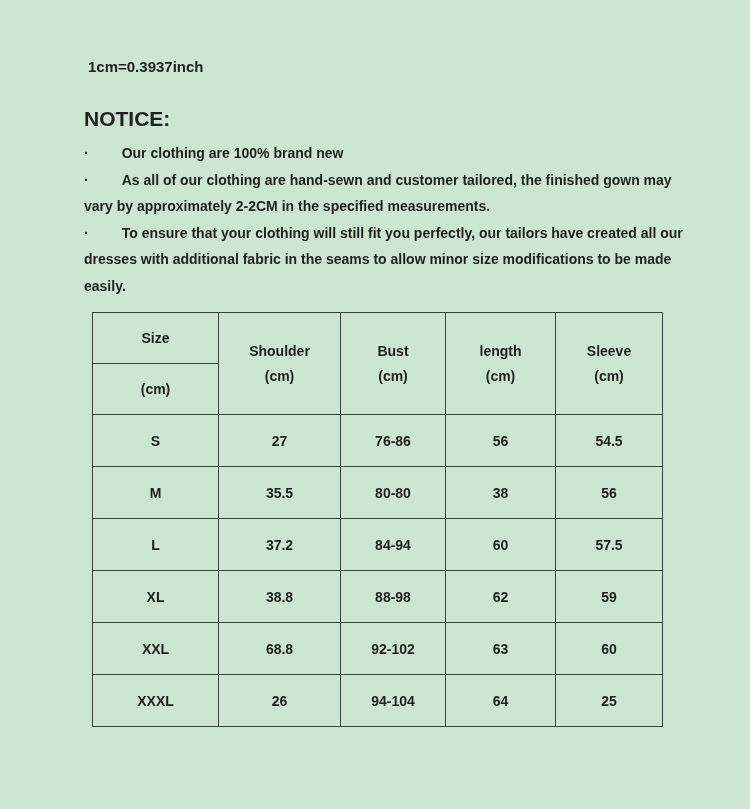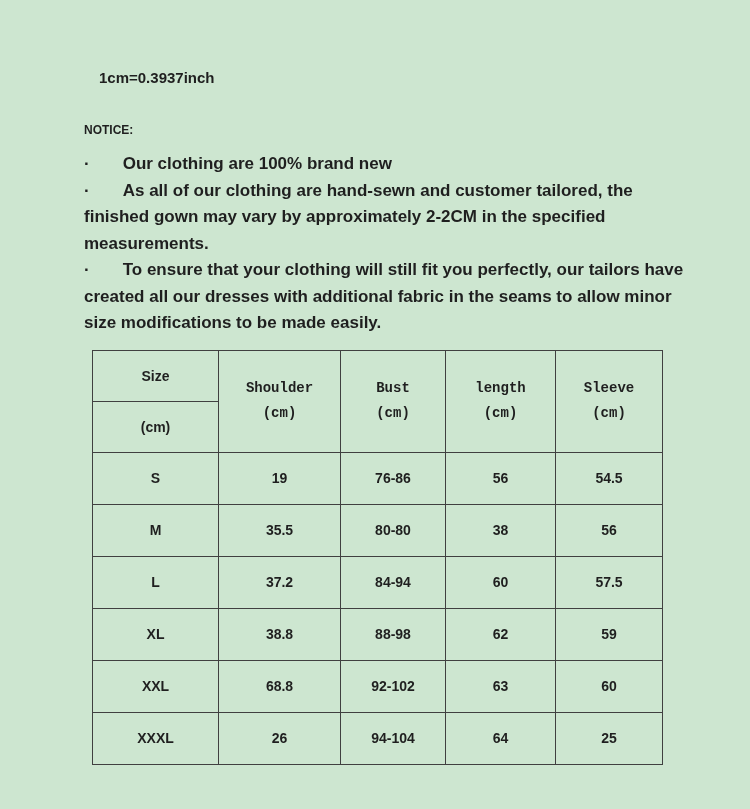--- a/index.html
+++ b/index.html
@@ -12,35 +12,35 @@
     background: #cde6d0;
     font-family: "Liberation Sans", sans-serif;
     font-weight: bold;
     color: #1f1f1f;
     overflow: hidden;
   }
   .content {
     padding: 50px 0 0 84px;
   }
   .conversion {
-    margin: 15px;
+    margin: 4px;
     font-size: 15px;
     line-height: 26px;
   }
   .notice-heading {
     margin: 26px 0 8px 0;
-    font-size: 12px;
+    font-size: 21px;
     line-height: 26px;
   }
   .bullets {
     width: 607px;
   }
   .bullet-item {
     margin: 0;
-    font-size: 17px;
+    font-size: 14px;
     line-height: 26.5px;
   }
   .bullet {
     display: inline;
   }
   .gap {
     display: inline-block;
     width: 33px;
   }
   table.size-chart {
@@ -53,21 +53,20 @@
     border: 1.5px solid #404040;
     text-align: center;
     vertical-align: middle;
     font-size: 14px;
     font-weight: bold;
     padding: 0;
     color: #1f1f1f;
   }
   .size-chart .hdr-line {
     line-height: 25px;
-    font-family: Liberation Mono, monospace;
   }
   .size-chart tr.hdr-row-top th.split {
     height: 50px;
   }
   .size-chart tr.hdr-row-bottom th.split {
     height: 50px;
   }
   .size-chart tr.data-row td {
     height: 51px;
   }
@@ -115,21 +114,21 @@
           <div class="hdr-line">(cm)</div>
         </th>
       </tr>
       <tr class="hdr-row-bottom">
         <th class="split">(cm)</th>
       </tr>
     </thead>
     <tbody>
       <tr class="data-row">
         <td>S</td>
-        <td>19</td>
+        <td>27</td>
         <td>76-86</td>
         <td>56</td>
         <td>54.5</td>
       </tr>
       <tr class="data-row">
         <td>M</td>
         <td>35.5</td>
         <td>80-80</td>
         <td>38</td>
         <td>56</td>

